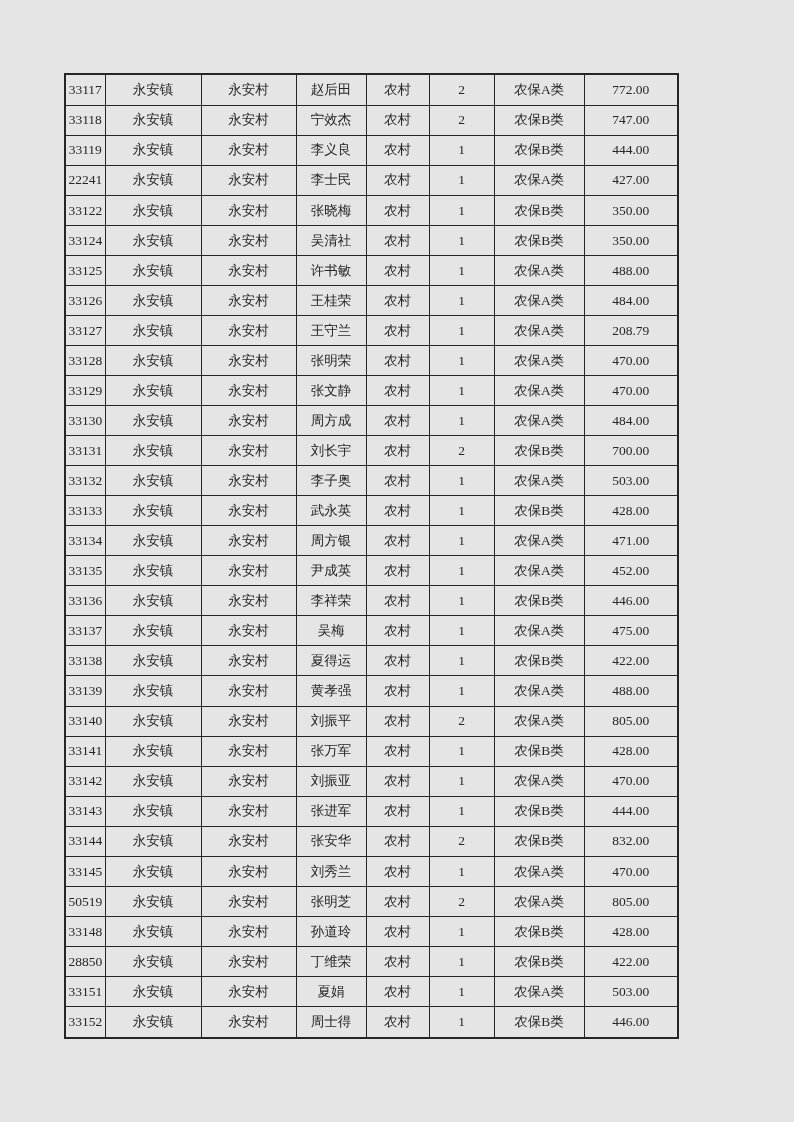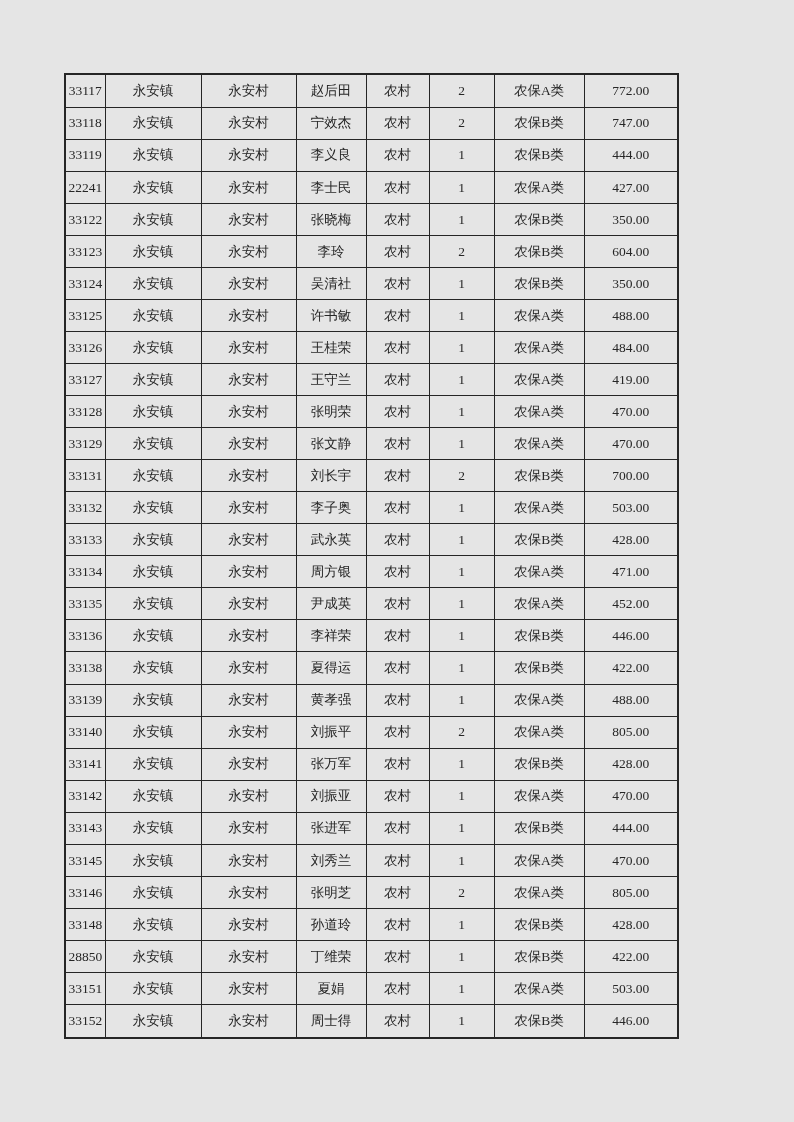--- a/index.html
+++ b/index.html
@@ -114,30 +114,20 @@
             <td>33122</td>
             <td>永安镇</td>
             <td>永安村</td>
             <td>张晓梅</td>
             <td>农村</td>
             <td>1</td>
             <td>农保B类</td>
             <td>350.00</td>
           </tr>
           <tr>
-            <td>33123</td>
-            <td>永安镇</td>
-            <td>永安村</td>
-            <td>李玲</td>
-            <td>农村</td>
-            <td>2</td>
-            <td>农保B类</td>
-            <td>604.00</td>
-          </tr>
-          <tr>
             <td>33124</td>
             <td>永安镇</td>
             <td>永安村</td>
             <td>吴清社</td>
             <td>农村</td>
             <td>1</td>
             <td>农保B类</td>
             <td>350.00</td>
           </tr>
           <tr>
@@ -161,21 +151,21 @@
             <td>484.00</td>
           </tr>
           <tr>
             <td>33127</td>
             <td>永安镇</td>
             <td>永安村</td>
             <td>王守兰</td>
             <td>农村</td>
             <td>1</td>
             <td>农保A类</td>
-            <td>419.00</td>
+            <td>208.79</td>
           </tr>
           <tr>
             <td>33128</td>
             <td>永安镇</td>
             <td>永安村</td>
             <td>张明荣</td>
             <td>农村</td>
             <td>1</td>
             <td>农保A类</td>
             <td>470.00</td>
@@ -184,20 +174,30 @@
             <td>33129</td>
             <td>永安镇</td>
             <td>永安村</td>
             <td>张文静</td>
             <td>农村</td>
             <td>1</td>
             <td>农保A类</td>
             <td>470.00</td>
           </tr>
           <tr>
+            <td>33130</td>
+            <td>永安镇</td>
+            <td>永安村</td>
+            <td>周方成</td>
+            <td>农村</td>
+            <td>1</td>
+            <td>农保A类</td>
+            <td>484.00</td>
+          </tr>
+          <tr>
             <td>33131</td>
             <td>永安镇</td>
             <td>永安村</td>
             <td>刘长宇</td>
             <td>农村</td>
             <td>2</td>
             <td>农保B类</td>
             <td>700.00</td>
           </tr>
           <tr>
@@ -244,20 +244,30 @@
             <td>33136</td>
             <td>永安镇</td>
             <td>永安村</td>
             <td>李祥荣</td>
             <td>农村</td>
             <td>1</td>
             <td>农保B类</td>
             <td>446.00</td>
           </tr>
           <tr>
+            <td>33137</td>
+            <td>永安镇</td>
+            <td>永安村</td>
+            <td>吴梅</td>
+            <td>农村</td>
+            <td>1</td>
+            <td>农保A类</td>
+            <td>475.00</td>
+          </tr>
+          <tr>
             <td>33138</td>
             <td>永安镇</td>
             <td>永安村</td>
             <td>夏得运</td>
             <td>农村</td>
             <td>1</td>
             <td>农保B类</td>
             <td>422.00</td>
           </tr>
           <tr>
@@ -304,31 +314,41 @@
             <td>33143</td>
             <td>永安镇</td>
             <td>永安村</td>
             <td>张进军</td>
             <td>农村</td>
             <td>1</td>
             <td>农保B类</td>
             <td>444.00</td>
           </tr>
           <tr>
+            <td>33144</td>
+            <td>永安镇</td>
+            <td>永安村</td>
+            <td>张安华</td>
+            <td>农村</td>
+            <td>2</td>
+            <td>农保B类</td>
+            <td>832.00</td>
+          </tr>
+          <tr>
             <td>33145</td>
             <td>永安镇</td>
             <td>永安村</td>
             <td>刘秀兰</td>
             <td>农村</td>
             <td>1</td>
             <td>农保A类</td>
             <td>470.00</td>
           </tr>
           <tr>
-            <td>33146</td>
+            <td>50519</td>
             <td>永安镇</td>
             <td>永安村</td>
             <td>张明芝</td>
             <td>农村</td>
             <td>2</td>
             <td>农保A类</td>
             <td>805.00</td>
           </tr>
           <tr>
             <td>33148</td>

